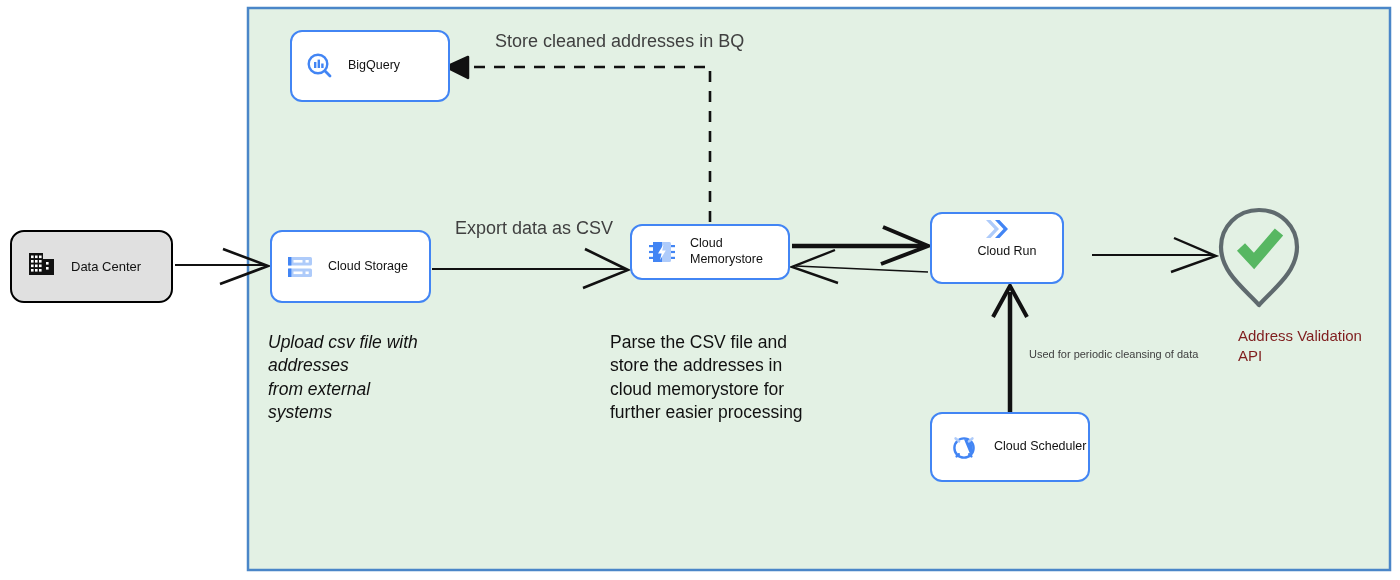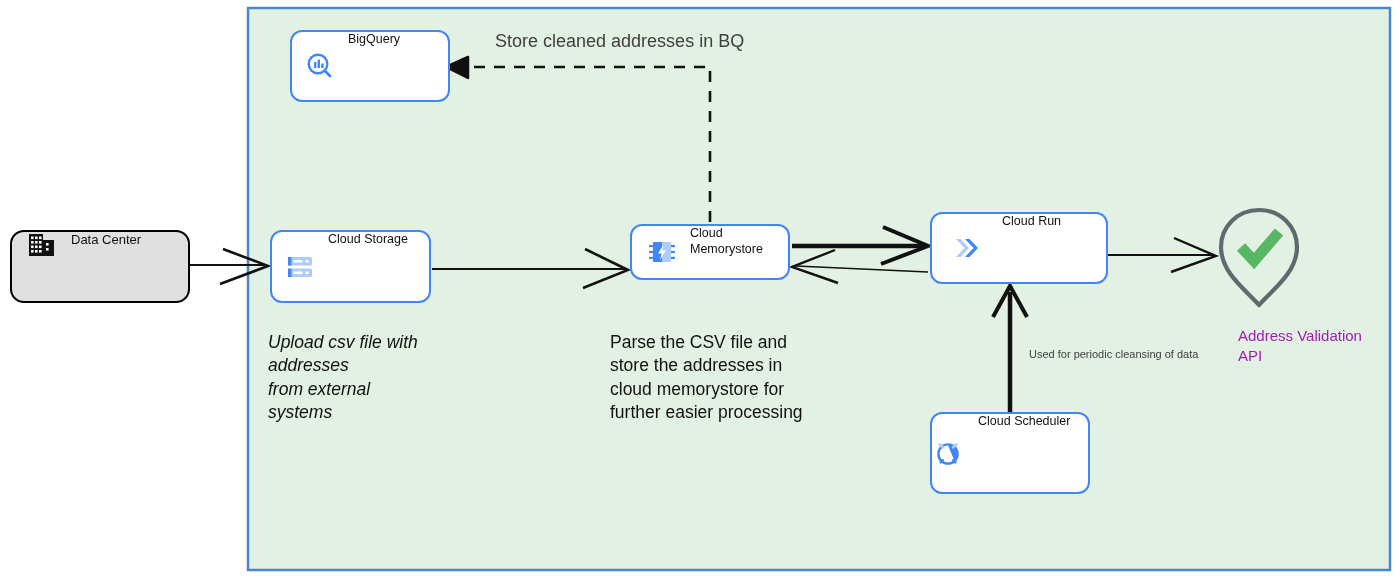--- a/index.html
+++ b/index.html
@@ -1,31 +1,31 @@
 <!DOCTYPE html>
 <html><head>
 <meta charset="utf-8">
 <style>
   html,body{margin:0;padding:0;background:#ffffff;}
   body{width:1400px;height:580px;position:relative;overflow:hidden;
        font-family:"Liberation Sans",sans-serif;color:#111111;}
   #stage{position:absolute;left:0;top:0;width:1400px;height:580px;}
   svg#canvas{position:absolute;left:0;top:0;width:1400px;height:580px;}
 
-  .node{position:absolute;box-sizing:border-box;display:flex;}
+  .node{position:absolute;box-sizing:border-box;display:flex;align-items:center;}
   .gcp-node{background:#ffffff;border:2px solid #4285f4;border-radius:12px;}
   .gcp-node .nlabel{font-size:12.5px;color:#111;line-height:1.25;}
   .gcp-node .nicon{flex:0 0 auto;display:flex;align-items:center;justify-content:center;}
 
   .dc-node{background:#e0e0e0;border:2.5px solid #000000;border-radius:14px;}
   .dc-node .nlabel{font-size:13px;color:#111;}
 
   .ann{position:absolute;font-size:17.5px;line-height:1.33;color:#111;white-space:pre-line;}
   .edge-label{position:absolute;font-size:18px;color:#404040;white-space:nowrap;}
-  .api-label{position:absolute;font-size:15px;line-height:1.3;color:#a21caf;white-space:pre-line;}
+  .api-label{position:absolute;font-size:15px;line-height:1.3;color:#7f1d1d;white-space:pre-line;}
 </style>
 </head>
 <body>
 
 <div id="stage">
 
   <svg id="canvas" viewBox="0 0 1400 580">
 
     <rect x="248" y="8" width="1142" height="562" fill="#e3f1e4" stroke="#4a86c8" stroke-width="2.5"></rect>
 
@@ -80,21 +80,21 @@
         <circle cx="14" cy="14" r="9.3" fill="none" stroke="#4285f4" stroke-width="2.4"></circle>
         <rect x="10" y="12" width="2.4" height="6" fill="#4285f4"></rect>
         <rect x="13.6" y="9.6" width="2.4" height="8.4" fill="#4285f4"></rect>
         <rect x="17.2" y="13.5" width="2.4" height="4.5" fill="#4285f4"></rect>
         <line x1="20.8" y1="20.8" x2="26" y2="26" stroke="#4285f4" stroke-width="2.8" stroke-linecap="round"></line>
       </svg>
     </span>
     <span class="nlabel" style="margin-left:12px;">BigQuery</span>
   </div>
 
-  <div class="node dc-node" style="left:10px;top:230px;width:180px;height:73px;padding-left:15px;">
+  <div class="node dc-node" style="left:10px;top:230px;width:163px;height:73px;padding-left:15px;">
     <span class="nicon">
       <svg width="30" height="28" viewBox="0 0 30 28">
         <rect x="2" y="2" width="14" height="22" fill="#111111"></rect>
         <rect x="16" y="8" width="11" height="16" fill="#111111"></rect>
         <g fill="#ffffff">
           <rect x="4" y="4.5" width="2.6" height="2.6"></rect>
             <rect x="8" y="4.5" width="2.6" height="2.6"></rect>
             <rect x="12" y="4.5" width="2.6" height="2.6"></rect>
           <rect x="4" y="9" width="2.6" height="2.6"></rect>
             <rect x="8" y="9" width="2.6" height="2.6"></rect>
@@ -142,49 +142,50 @@
             <rect x="25" y="13.9" width="4" height="2.2"></rect>
             <rect x="25" y="19.8" width="4" height="2.2"></rect>
         </g>
         <path d="M17.5,7.5 L12,16.5 L15.6,16.5 L14,23 L19.8,13.6 L16.2,13.6 Z" fill="#ffffff"></path>
       </svg>
     </span>
     <span class="nlabel" style="margin-left:12px;white-space:pre-line;">Cloud
 Memorystore</span>
   </div>
 
-  <div class="node gcp-node" style="left:930px;top:212px;width:178px;height:72px;padding-left:20px;">
+  <div class="node gcp-node" style="left:930px;top:212px;width:134px;height:72px;padding-left:4px;flex-direction:column;">
     <span class="nicon">
       <svg width="34" height="30" viewBox="0 0 34 30">
         <path d="M4,6 L12.5,15 L4,24 L8.5,24 L17,15 L8.5,6 Z" fill="#aecbfa"></path>
         <path d="M13,6 L21.5,15 L13,24 L17.5,24 L26,15 L17.5,6 Z" fill="#4285f4"></path>
       </svg>
     </span>
     <span class="nlabel" style="margin-left:16px;">Cloud Run</span>
   </div>
 
-  <div class="node gcp-node" style="left:930px;top:412px;width:160px;height:82px;padding-left:0;">
+  <div class="node gcp-node" style="left:930px;top:412px;width:160px;height:70px;padding-left:16px;">
     <span class="nicon">
       <svg width="32" height="30" viewBox="0 0 32 30">
         <circle cx="16" cy="16" r="9.6" fill="none" stroke="#4285f4" stroke-width="2.4"></circle>
         <path d="M16,7.2 A8.8,8.8 0 0,1 22.2,22.2 Z" fill="#4285f4"></path>
         <line x1="7.6" y1="6.4" x2="11" y2="9.3" stroke="#aecbfa" stroke-width="2.6" stroke-linecap="round"></line>
         <line x1="24.4" y1="6.4" x2="21" y2="9.3" stroke="#aecbfa" stroke-width="2.6" stroke-linecap="round"></line>
         <line x1="8.6" y1="24.4" x2="10.8" y2="22.2" stroke="#4285f4" stroke-width="2.4" stroke-linecap="round"></line>
         <line x1="23.4" y1="24.4" x2="21.2" y2="22.2" stroke="#4285f4" stroke-width="2.4" stroke-linecap="round"></line>
       </svg>
     </span>
     <span class="nlabel" style="margin-left:14px;">Cloud Scheduler</span>
   </div>
 
   <div class="api-label" style="left:1238px;top:326px;">Address Validation
 API</div>
 
   <div class="edge-label" style="left:495px;top:31px;">Store cleaned addresses in BQ</div>
 
+  <div class="edge-label" style="left:455px;top:218px;">Export data as CSV</div>
 
   <div class="edge-label" style="left:1029px;top:347px;font-size:11px;line-height:1.35;">Used for periodic
 cleansing of data</div>
 
   <div class="ann" style="left:268px;top:331px;font-style:italic;">Upload csv file with
 addresses
 from external
 systems</div>
 
   <div class="ann" style="left:610px;top:331px;">Parse the CSV file and

